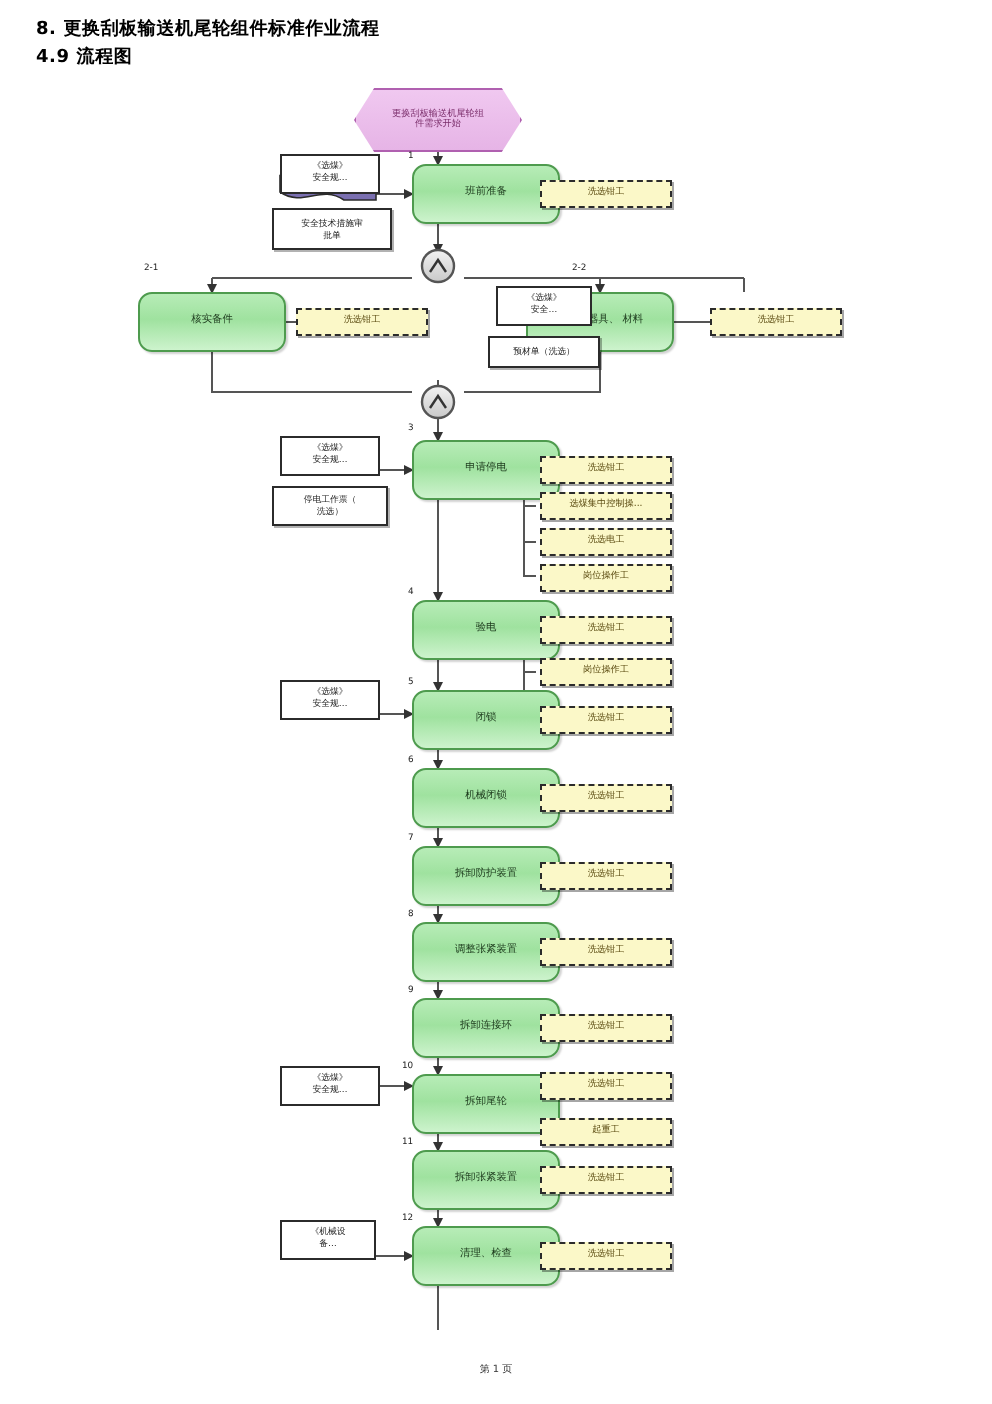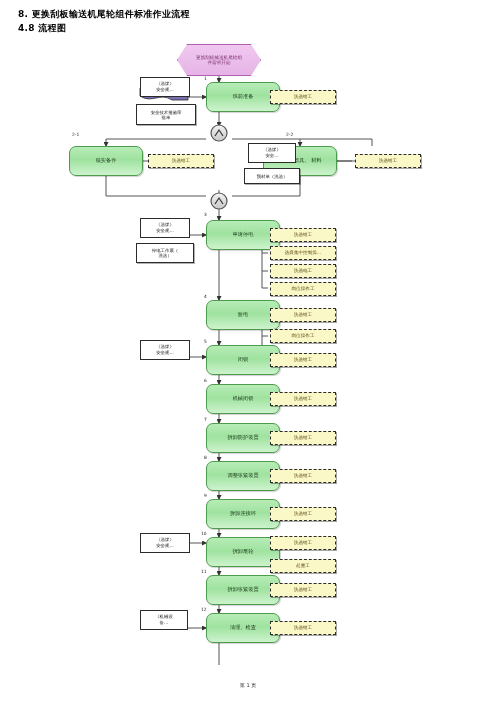--- a/index.html
+++ b/index.html
@@ -43,21 +43,21 @@
 
   .connnum{position:absolute;font-size:4.4px;color:#222;}
   .footer{position:absolute;left:0;bottom:14px;width:496px;text-align:center;font-size:5px;color:#333;}
 </style>
 </head>
 <body>
 
 <div class="page">
 
   <div class="heading" id="title-main">8. 更换刮板输送机尾轮组件标准作业流程</div>
-  <div class="heading" id="title-sub">4.8 流程图</div>
+  <div class="heading" id="title-sub">4.9 流程图</div>
 
   <svg class="wires" viewBox="0 0 496 702">
     <defs>
       <marker id="ah" markerWidth="5" markerHeight="5" refX="4" refY="2.5" orient="auto">
         <path d="M0,0 L5,2.5 L0,5 z" fill="#333"></path>
       </marker>
       <linearGradient id="circg" x1="0" y1="0" x2="0" y2="1">
         <stop offset="0%" stop-color="#f2f2f2"></stop>
           <stop offset="100%" stop-color="#c9c9c9"></stop>
       </linearGradient>

